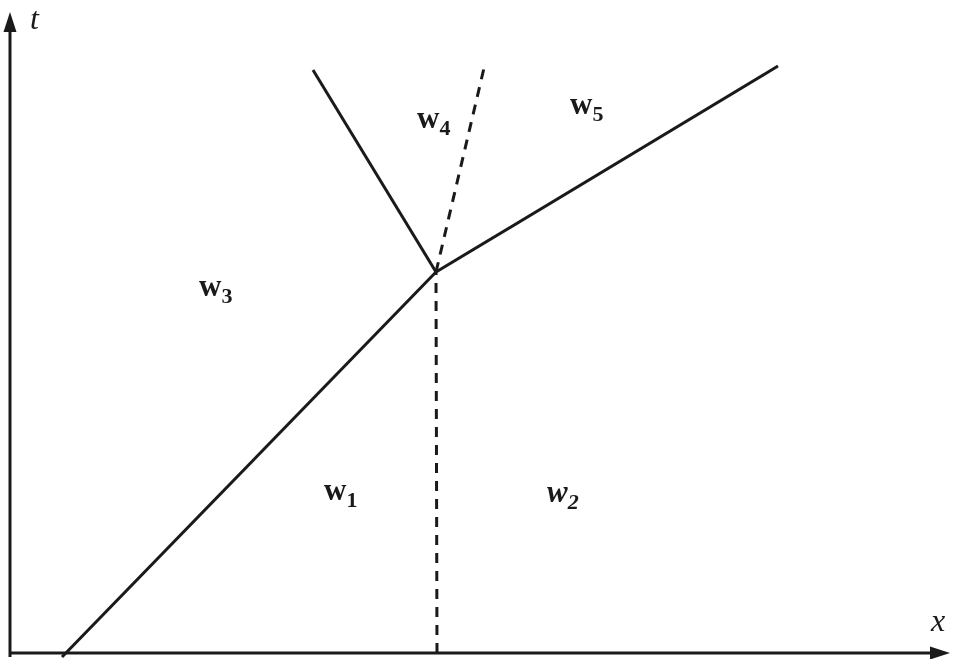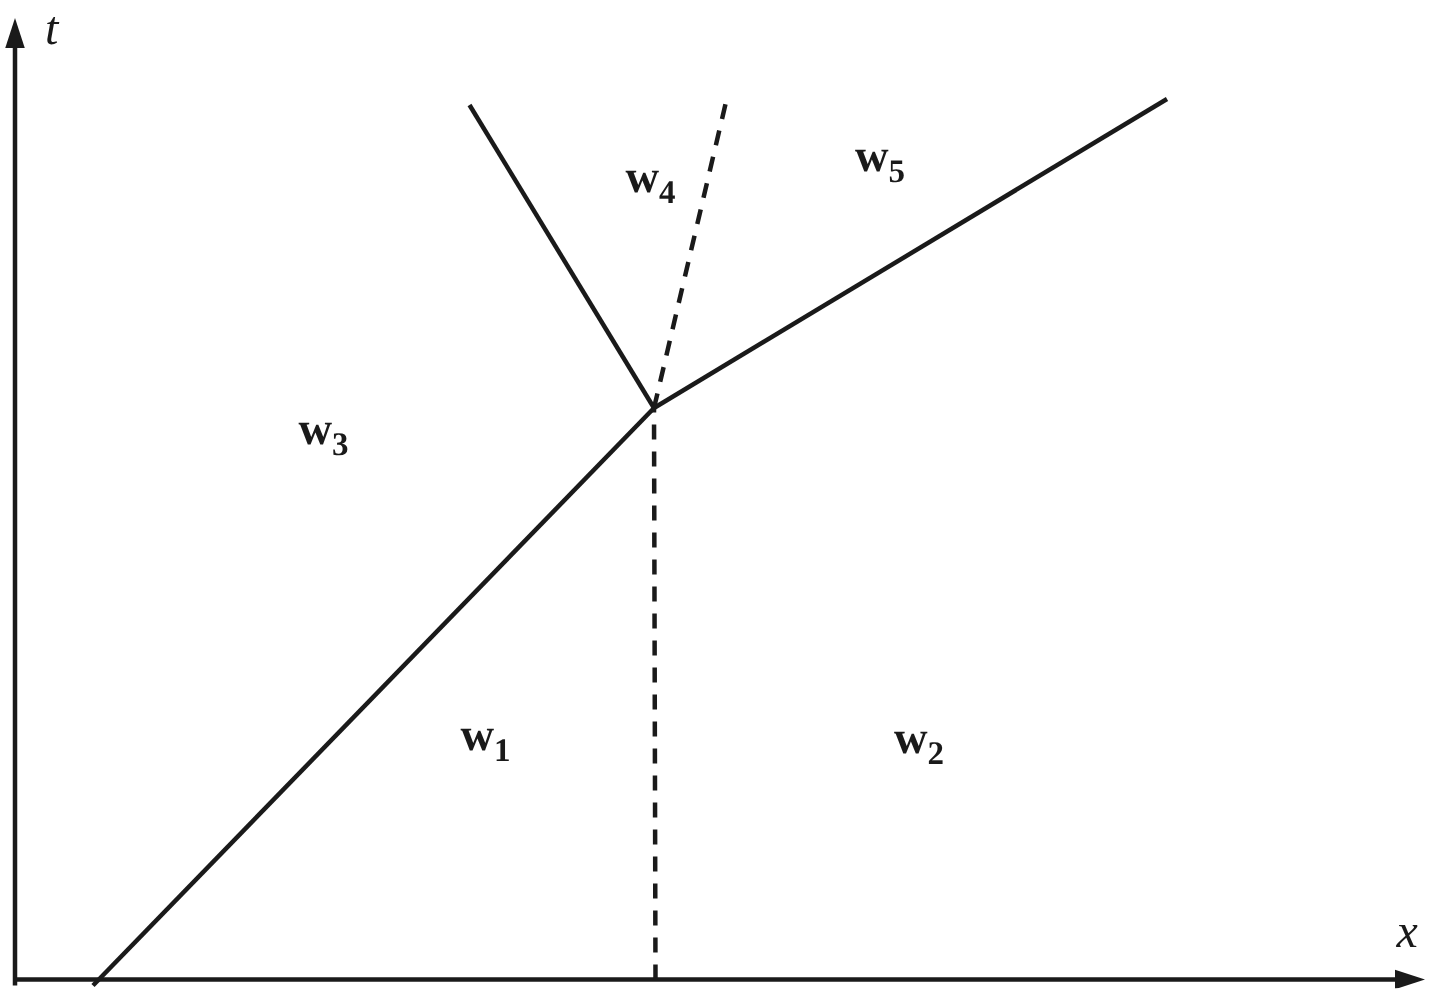--- a/index.html
+++ b/index.html
@@ -37,22 +37,22 @@
     line-height: 1;
     white-space: nowrap;
   }
   .region-label sub {
     font-size: 22px;
     font-weight: bold;
   }
   .label-w4 { left: 391px; top: 102px; margin-left: 26px; }
   .label-w5 { left: 570px; top: 88px; }
   .label-w3 { left: 199px; top: 270px; }
-  .label-w1 { left: 307px; top: 474px; }
-  .label-w2 { left: 596px; top: 476px; }
+  .label-w1 { left: 324px; top: 474px; }
+  .label-w2 { left: 547px; top: 476px; font-style: italic; }
 </style>
 </head>
 <body>
 
 <div class="canvas">
 
   <svg class="diagram-svg" width="956" height="659" viewBox="0 0 956 659">
 
     <line x1="10" y1="657" x2="10" y2="28" stroke="#1a1a1a" stroke-width="3"></line>
     <polygon points="10,12 3.5,32 16.5,32" fill="#1a1a1a"></polygon>

